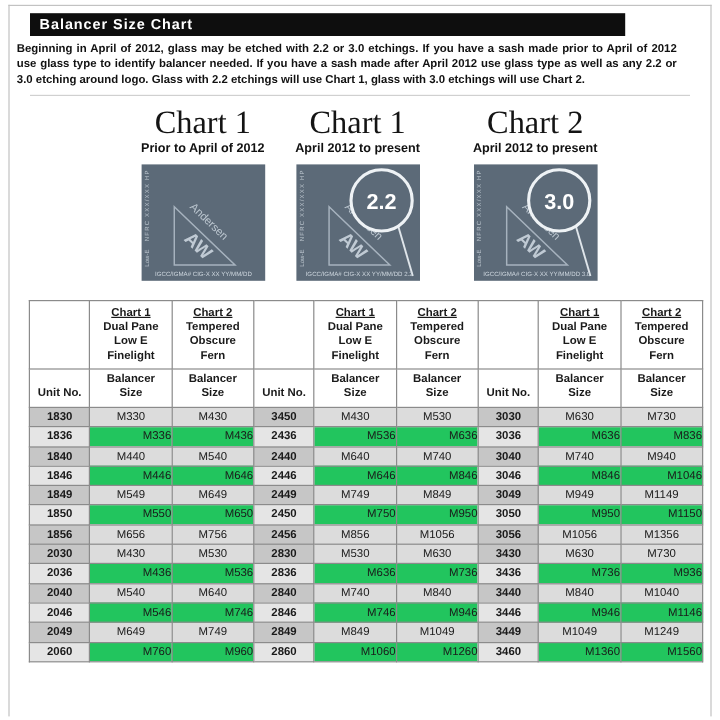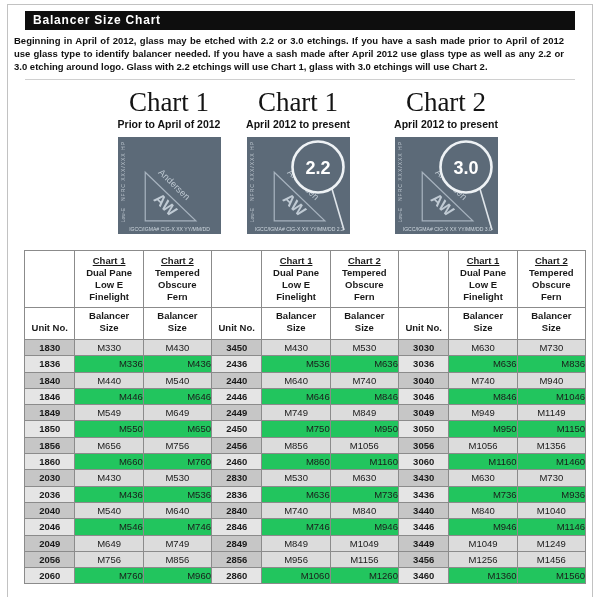--- a/index.html
+++ b/index.html
@@ -5,21 +5,21 @@
   html,body{margin:0;padding:0;}
   body{
     width:600px;height:600px;position:relative;background:#ffffff;
     font-family:"Liberation Sans",sans-serif;color:#1a1a1a;overflow:hidden;
   }
   .page-frame{
     position:absolute;left:7px;top:4px;width:584px;height:592px;
     border:1px solid #c2c2c2;border-bottom:none;
   }
   .title-bar{
-    position:absolute;left:25px;top:11px;width:550px;height:19px;
+    position:absolute;left:25px;top:11px;width:496px;height:19px;
     background:#0e0e0e;color:#ffffff;font-size:12px;font-weight:bold;
     letter-spacing:0.8px;line-height:19px;padding-left:8px;box-sizing:border-box;
   }
   .intro{
     position:absolute;left:14px;top:34px;width:550px;
     font-size:9.5px;font-weight:bold;line-height:13px;text-align:justify;color:#111;
   }
   .charts-box{
     position:absolute;left:25px;top:79px;width:550px;height:170px;
     border-top:1px solid #d0d0d0;
@@ -250,31 +250,20 @@
         <td class="unit">1856</td>
         <td class="val">M656</td>
         <td class="val">M756</td>
         <td class="unit">2456</td>
         <td class="val">M856</td>
         <td class="val">M1056</td>
         <td class="unit">3056</td>
         <td class="val">M1056</td>
         <td class="val">M1356</td>
       </tr>
-      <tr class="plain">
-        <td class="unit">1860</td>
-        <td class="val">M660</td>
-        <td class="val">M760</td>
-        <td class="unit">2460</td>
-        <td class="val">M860</td>
-        <td class="val">M1160</td>
-        <td class="unit">3060</td>
-        <td class="val">M1160</td>
-        <td class="val">M1460</td>
-      </tr>
       <tr class="shaded">
         <td class="unit">2030</td>
         <td class="val">M430</td>
         <td class="val">M530</td>
         <td class="unit">2830</td>
         <td class="val">M530</td>
         <td class="val">M630</td>
         <td class="unit">3430</td>
         <td class="val">M630</td>
         <td class="val">M730</td>
@@ -316,31 +305,20 @@
         <td class="unit">2049</td>
         <td class="val">M649</td>
         <td class="val">M749</td>
         <td class="unit">2849</td>
         <td class="val">M849</td>
         <td class="val">M1049</td>
         <td class="unit">3449</td>
         <td class="val">M1049</td>
         <td class="val">M1249</td>
       </tr>
-      <tr class="shaded">
-        <td class="unit">2056</td>
-        <td class="val">M756</td>
-        <td class="val">M856</td>
-        <td class="unit">2856</td>
-        <td class="val">M956</td>
-        <td class="val">M1156</td>
-        <td class="unit">3456</td>
-        <td class="val">M1256</td>
-        <td class="val">M1456</td>
-      </tr>
       <tr class="plain">
         <td class="unit">2060</td>
         <td class="val">M760</td>
         <td class="val">M960</td>
         <td class="unit">2860</td>
         <td class="val">M1060</td>
         <td class="val">M1260</td>
         <td class="unit">3460</td>
         <td class="val">M1360</td>
         <td class="val">M1560</td>

